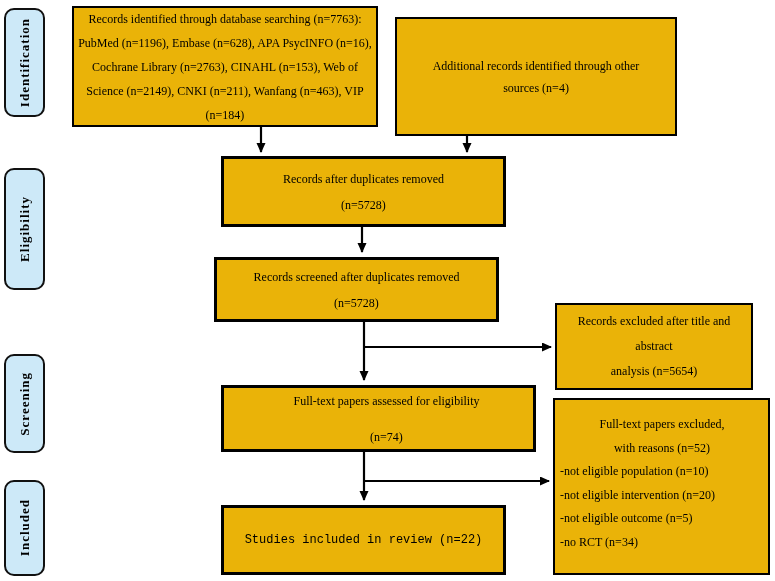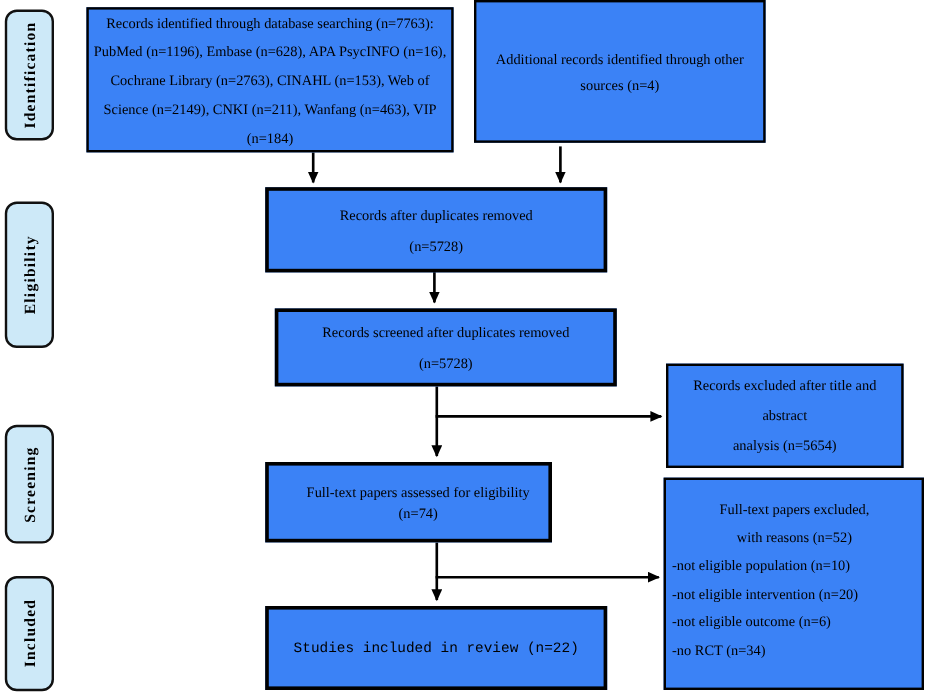--- a/index.html
+++ b/index.html
@@ -46,21 +46,21 @@
     transform: rotate(180deg);
     font-weight: bold;
     font-size: 13px;
     letter-spacing: 1px;
     white-space: nowrap;
   }
   
   .fbox {
     position: absolute;
     box-sizing: border-box;
-    background: #3b82f6;
+    background: #eab308;
     border: 2px solid var(--line, #000000);
     display: flex;
     align-items: center;
     justify-content: center;
     text-align: center;
     font-size: 12px;
     line-height: 24px;
   }
   .fbox.thick { border-width: 3px; }
   .box-text {
@@ -116,47 +116,47 @@
     <span class="stage-label">Included</span>
   </div>
 
   <div class="fbox" style="left:72px;top:6px;width:306px;height:121px;line-height:24px;">
     <div class="box-text">Records identified through database searching (n=7763):
 PubMed (n=1196), Embase (n=628), APA PsycINFO (n=16),
 Cochrane Library (n=2763), CINAHL (n=153), Web of
 Science (n=2149), CNKI (n=211), Wanfang (n=463), VIP
 (n=184)</div>
   </div>
-  <div class="fbox" style="left:395px;top:0;width:243px;height:119px;line-height:22px;">
+  <div class="fbox" style="left:395px;top:17px;width:282px;height:119px;line-height:22px;">
     <div class="box-text">Additional records identified through other
 sources (n=4)</div>
   </div>
 
   <div class="fbox thick" style="left:221px;top:156px;width:285px;height:71px;line-height:26px;">
     <div class="box-text">Records after duplicates removed
 (n=5728)</div>
   </div>
-  <div class="fbox thick" style="left:229px;top:257px;width:285px;height:65px;line-height:26px;">
+  <div class="fbox thick" style="left:214px;top:257px;width:285px;height:65px;line-height:26px;">
     <div class="box-text">Records screened after duplicates removed
 (n=5728)</div>
   </div>
-  <div class="fbox thick" style="left:221px;top:385px;width:239px;height:67px;line-height:18px;padding-left:16px;">
+  <div class="fbox thick" style="left:221px;top:385px;width:315px;height:67px;line-height:36px;padding-left:16px;">
     <div class="box-text">Full-text papers assessed for eligibility
 (n=74)</div>
   </div>
   <div class="fbox thick" style="left:221px;top:505px;width:285px;height:70px;font-family:Liberation Mono, monospace;">
     <div class="box-text">Studies included in review (n=22)</div>
   </div>
 
   <div class="fbox" style="left:555px;top:303px;width:198px;height:87px;line-height:25px;">
     <div class="box-text">Records excluded after title and abstract
 analysis (n=5654)</div>
   </div>
   <div class="fbox excluded" style="left:553px;top:398px;width:217px;height:177px;">
     <div class="excl-header">Full-text papers excluded,
 with reasons (n=52)</div>
     <div class="excl-reason">-not eligible population (n=10)</div>
     <div class="excl-reason">-not eligible intervention (n=20)</div>
-    <div class="excl-reason">-not eligible outcome (n=6)</div>
+    <div class="excl-reason">-not eligible outcome (n=5)</div>
     <div class="excl-reason">-no RCT (n=34)</div>
   </div>
 
 </div>
 
 </body></html>

